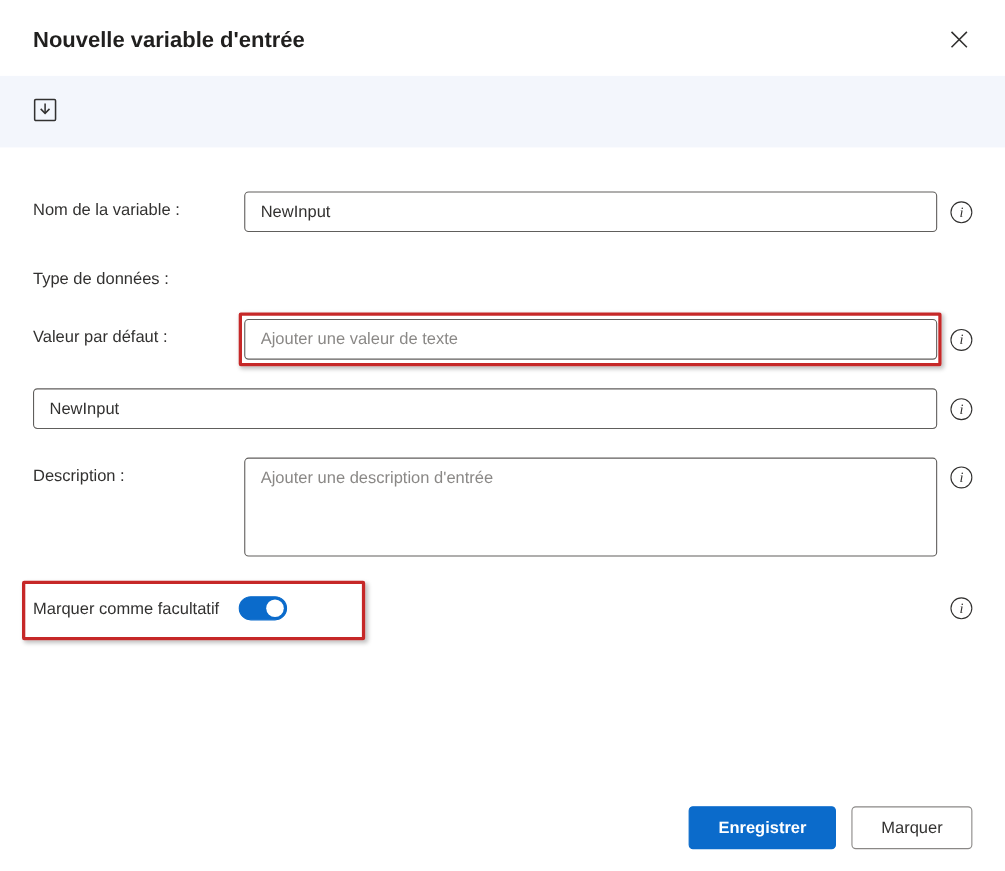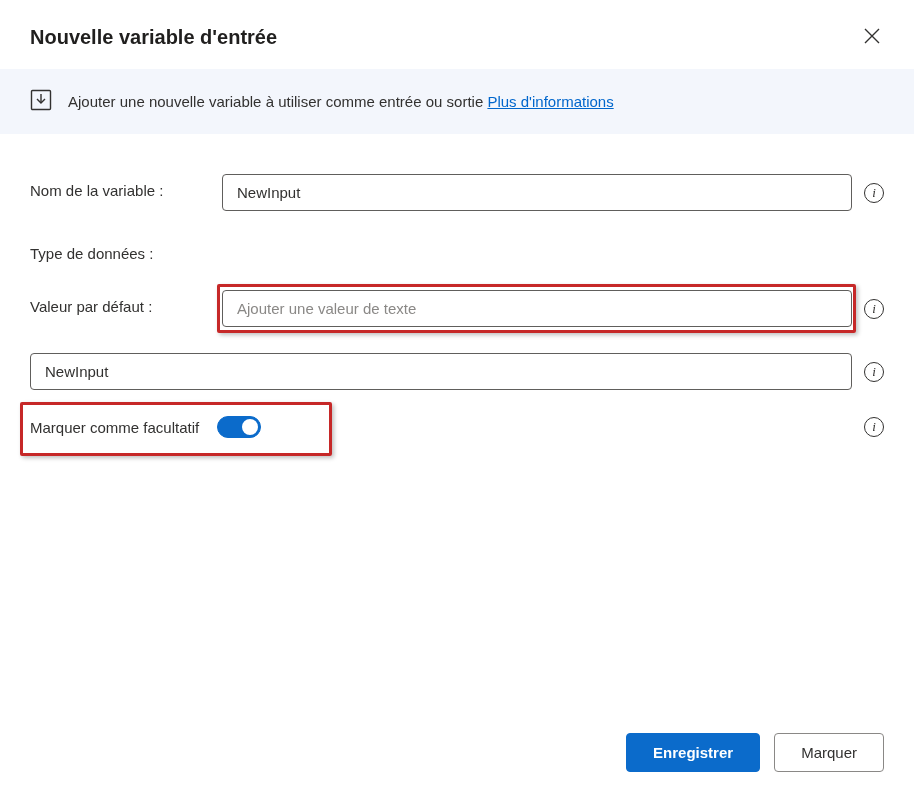--- a/index.html
+++ b/index.html
@@ -221,23 +221,20 @@
 </div>
 
 <div class="info-banner">
   <span class="banner-icon">
     <svg width="22" height="22" viewBox="0 0 22 22" fill="none">
       <rect x="1.5" y="1.5" width="19" height="19" rx="1" stroke="#323130" stroke-width="1.4"></rect>
       <path d="M11 5 L11 14" stroke="#323130" stroke-width="1.4"></path>
       <path d="M7 10 L11 14 L15 10" stroke="#323130" stroke-width="1.4" fill="none"></path>
     </svg>
   </span>
-  <div class="banner-text">
-    <span>Ajouter une nouvelle variable à utiliser comme entrée ou sortie </span><a class="banner-link">Plus d'informations</a>
-  </div>
 </div>
 
 <div class="form-area">
 
   <div class="form-row">
     <div class="form-label">Nom de la variable :</div>
     <div class="form-control-wrap">
       <input class="text-input" value="NewInput" style="">
       <span class="info-icon"></span>
     </div>
@@ -256,20 +253,27 @@
     </div>
   </div>
 
   <div class="form-row">
     <div class="form-control-wrap">
       <input class="text-input" value="NewInput" style="">
       <span class="info-icon"></span>
     </div>
   </div>
 
+  <div class="form-row" style="margin-bottom:36px;">
+    <div class="form-label">Description :</div>
+    <div class="form-control-wrap">
+      <textarea class="textarea-input" placeholder="Ajouter une description d'entrée" style=""></textarea>
+      <span class="info-icon" style="align-self:flex-start; margin-top:8px;"></span>
+    </div>
+  </div>
 
 
   <div class="toggle-row" style="position:relative;">
     <span class="toggle-label">Marquer comme facultatif</span>
     <div class="toggle on">
         <div class="knob"></div>
       </div>
     <div class="toggle-info-spacer"></div>
     <span class="info-icon"></span>
     <div class="highlight-box" style="left:-10px; top:-14px; width:312px; height:54px;"></div>

